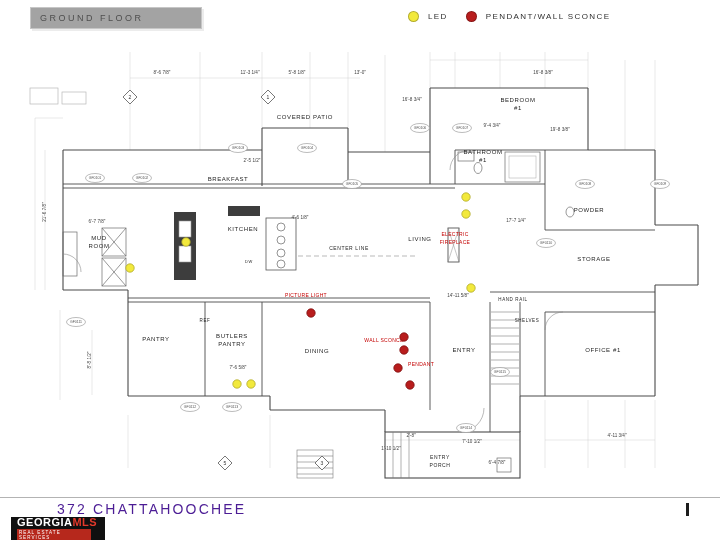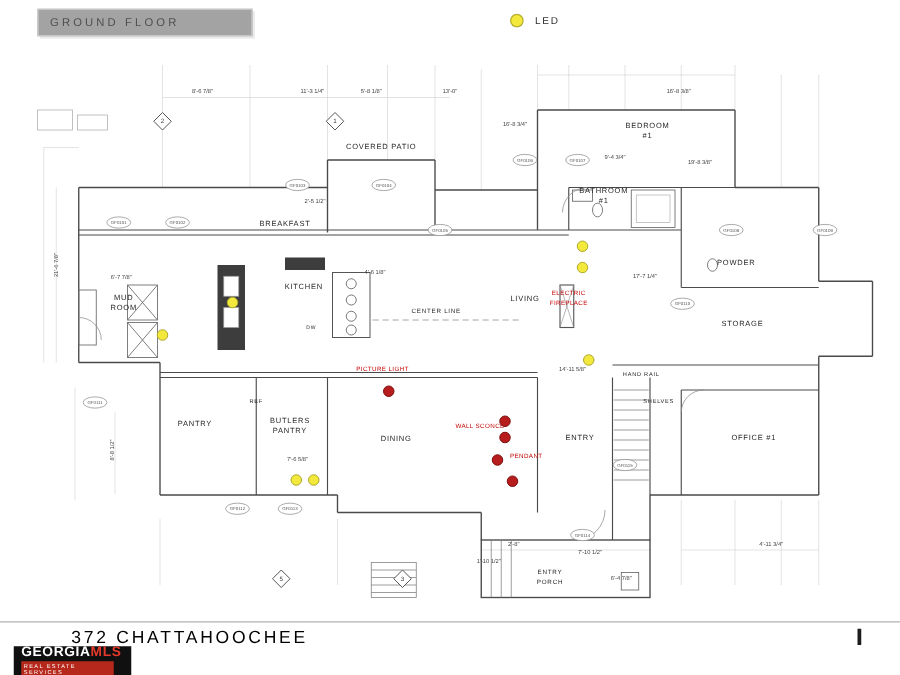--- a/index.html
+++ b/index.html
@@ -19,21 +19,21 @@
   .legend-label { font-size:8px; letter-spacing:1.4px; color:#2e2e2e; }
   #plan-svg { position:absolute; left:0; top:0; }
   .room-label { fill:#1f1f1f; letter-spacing:.6px; font-family:"Liberation Sans",sans-serif; }
   .dim-label  { fill:#3f3f3f; font-family:"Liberation Sans",sans-serif; }
   .red-label  { fill:#c40000; letter-spacing:.3px; font-family:"Liberation Sans",sans-serif; }
   .tag-text   { fill:#555; font-family:"Liberation Sans",sans-serif; }
   .marker-text{ fill:#333; font-family:"Liberation Sans",sans-serif; }
   .footer-line { position:absolute; left:0; right:0; top:497px; border-top:1px solid #b3b3b3; }
   .address {
     position:absolute; left:57px; top:501px;
-    font-size:14px; letter-spacing:2.2px; color:#000000;text-align:center;
+    font-size:14px; letter-spacing:2.2px; color:#4c1d95;text-align:center;
   }
   .tick { position:absolute; left:686px; top:503px; width:3px; height:13px; background:#1d1d1d; }
   .logo {
     position:absolute; left:11px; top:517px; width:94px; height:23px; background:#101010;
     display:flex; flex-direction:column; justify-content:space-between; padding-left:6px; box-sizing:border-box;
   }
   .logo-row { font-size:11px; font-weight:bold; letter-spacing:.5px; line-height:11px; color:#fff; white-space:nowrap; }
   .logo-mls { color:#e2392b; }
   .logo-tag {
     margin-top:1px; width:72px; background:#b6281c; color:#fff;
@@ -44,20 +44,24 @@
 <body>
 
 <div class="title-box">
   <span>GROUND FLOOR</span>
 </div>
 
 <div class="legend">
   <div class="legend-item">
     <span class="dot" id="led-dot" style="background: rgb(242, 233, 60);"></span>
     <span class="legend-label">LED</span>
+  </div>
+  <div class="legend-item">
+    <span class="dot" id="pendant-dot" style="background: rgb(184, 29, 29);"></span>
+    <span class="legend-label">PENDANT/WALL SCONCE</span>
   </div>
 </div>
 
 <svg id="plan-svg" width="720" height="540" viewBox="0 0 720 540">
 
   <g stroke="#d2d2d2" stroke-width="0.5" fill="none">
     <path d="M130,52 V150 M200,52 V150 M262,52 V128 M310,52 V128 M348,52 V128 M385,55 V152 M430,52 V88 M455,52 V88 M500,52 V88 M545,52 V88 M588,52 V88 M625,60 V150 M655,60 V150 M130,78 H360 M430,60 H588 M45,150 V290 M35,118 V290 M35,118 H63 M545,400 V468 M588,400 V468 M625,400 V468 M655,400 V468 M545,440 H655 M128,415 V468 M270,415 V468 M385,440 H520 M60,310 V400 M92,330 V395"></path>
   </g>
 
   <g stroke="#b8b8b8" stroke-width="0.7" fill="none">

